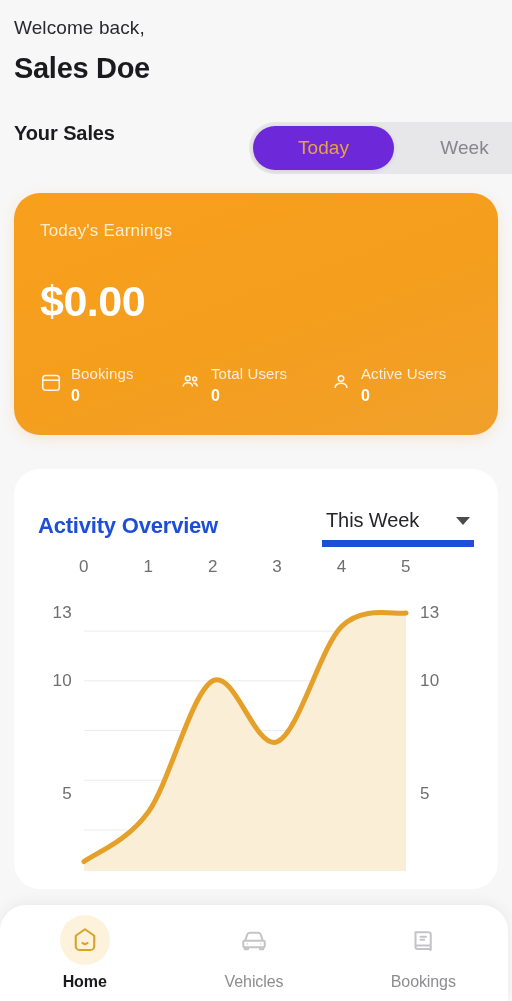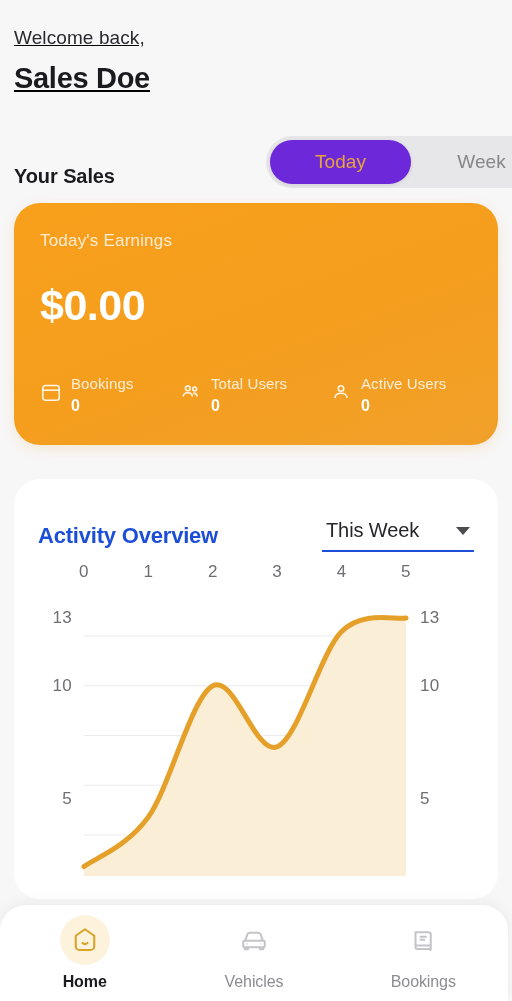--- a/index.html
+++ b/index.html
@@ -11,44 +11,43 @@
   }
 
   body {
     font-family: "Liberation Sans", sans-serif;
     background: #f7f7f8;
     position: relative;
   }
 
   
   .header {
-    padding: 26px 14px 0 14px;
-    text-decoration: underline;
+    padding: 16px 14px 0 14px;
   }
   .welcome-line {
     font-size: 19px;
     color: #2a2a2e;
     letter-spacing: 0.1px;
     line-height: 1.3;
   }
   .user-name {
     font-size: 29px;
     font-weight: bold;
     color: #1b1b1f;
     letter-spacing: -0.3px;
     margin-top: 10px;
     line-height: 1.2;
   }
 
   
   .sales-row {
     display: flex;
-    align-items: flex-end;
+    align-items: flex-start;
     justify-content: space-between;
-    padding: 0 0 0 14px;
+    padding: 0 17px 0 14px;
     margin-top: 37px;
     height: 56px;
   }
   .sales-title {
     font-size: 20px;
     font-weight: bold;
     color: #1b1b1f;
     letter-spacing: -0.1px;
   }
   .segmented {
@@ -83,31 +82,32 @@
   
   .earnings-card {
     margin: 15px 14px 0 14px;
     height: 242px;
     background: linear-gradient(160deg, #f8a01c 0%, #f59e1e 55%, #f0a02a 100%);
     border-radius: 26px;
     padding: 28px 26px 22px 26px;
     display: flex;
     flex-direction: column;
     box-shadow: 0 4px 14px rgba(240,160,40,0.18);
+    gap: 22px;
   }
   .earn-label {
     font-size: 17px;
     color: rgba(255,255,255,0.80);
     letter-spacing: 0.2px;
   }
   .earn-value {
     font-size: 43px;
     font-weight: bold;
     color: #ffffff;
-    margin-top: 30px;
+    margin-top: 14px;
     letter-spacing: -0.5px;
   }
   .stats-row {
     display: flex;
     align-items: flex-start;
     margin-top: auto;
     padding-bottom: 6px;
   }
   .stat {
     display: flex;
@@ -157,21 +157,21 @@
     font-size: 22px;
     font-weight: bold;
     color: #1d4ed8;
     letter-spacing: -0.2px;
     padding-top: 4px;
   }
   .range-select {
     display: flex;
     align-items: center;
     gap: 22px;
-    border-bottom: 2px solid #1d4ed8;
+    border-bottom: 7px solid #1d4ed8;
     padding: 0 4px 8px 4px;
     min-width: 152px;
     cursor: pointer;
   }
   .range-label {
     font-size: 20px;
     color: #26262a;
     letter-spacing: -0.1px;
   }
   .caret {

